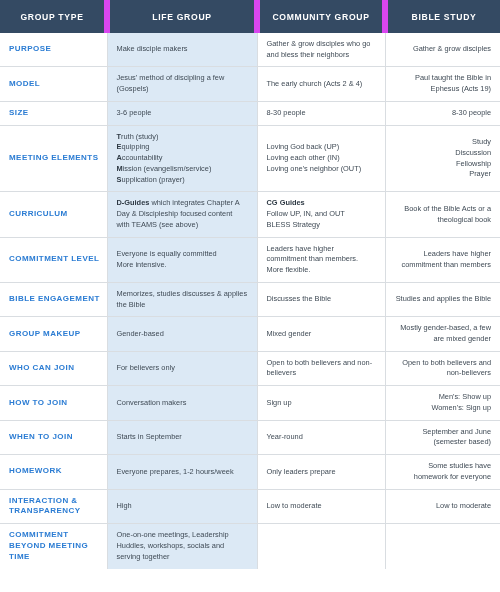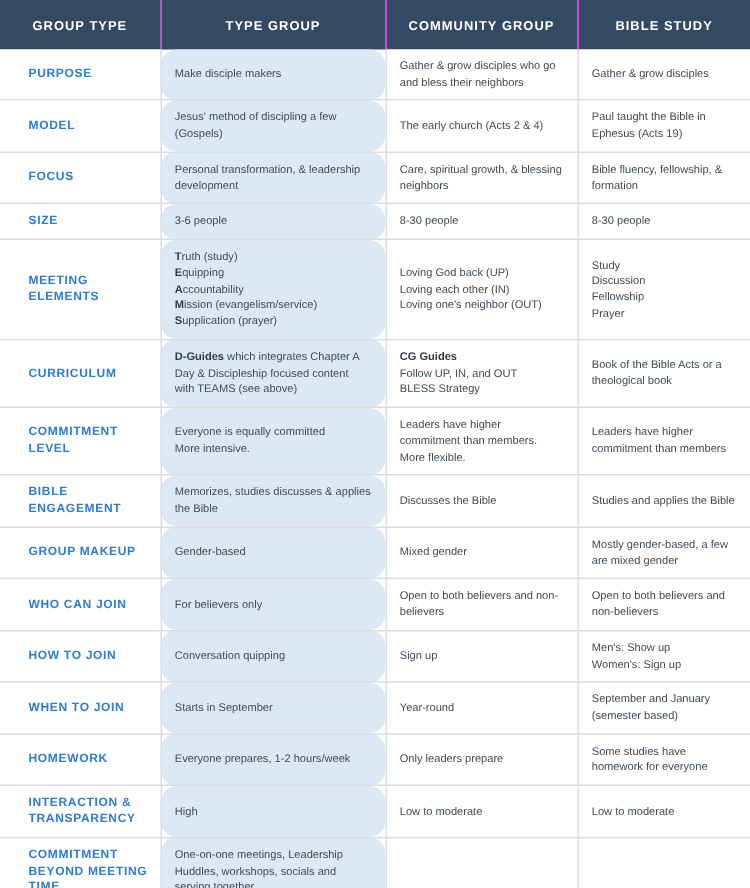--- a/index.html
+++ b/index.html
@@ -31,69 +31,68 @@
     color: #ffffff;
     font-size: 8.6px;
     font-weight: bold;
     letter-spacing: 0.7px;
     text-align: center;
     height: 33px;
     padding: 0 4px;
     vertical-align: middle;
     border-right: 1px solid #5d7governs;
   }
-  thead th { border-right: 1px solid #d946ef; }
+  thead th { border-right: 6px solid #d946ef; }
   thead th:last-child { border-right: none; margin-top: 25px; }
 
   
   tbody td {
     border-bottom: 1px solid #d9dde1;
     border-right: 1px solid #d9dde1;
     vertical-align: middle;
     font-size: 7.4px;
     line-height: 1.45;
     color: #3f4a55;
     padding: 6px 9px;
     background: #ffffff;
   }
-  tbody td:last-child { border-right: none; }
+  tbody td:last-child { border-right: none; text-align: right; }
   tbody tr:last-child td { border-bottom: none; }
 
   td.row-label {
     color: #2b7cd3;
     font-weight: bold;
     font-size: 8px;
     letter-spacing: 0.45px;
     line-height: 1.35;
-    padding-left: 19px;
+    padding-left: 9px;
     padding-right: 5px;
   }
 
   td.life-col {
     background: #dce9f5;
-    border-radius: 11px;
   }
 
   .cell-line { display: block; }
   .bold { font-weight: bold; color: #2f3a45; }
 </style>
 </head>
 <body>
 
 <table class="comparison">
   <colgroup>
     <col class="c-label">
       <col class="c-life">
       <col class="c-comm">
       <col class="c-bible">
   </colgroup>
   <thead>
     <tr>
         <th>GROUP TYPE</th>
-        <th>TYPE GROUP</th>
+        <th>LIFE GROUP</th>
         <th>COMMUNITY GROUP</th>
         <th>BIBLE STUDY</th>
       </tr>
   </thead>
   <tbody>
       <tr>
         <td class="row-label">PURPOSE</td>
         <td class="life-col">
           <span class="cell-line">Make disciple makers</span>
         </td>
@@ -107,32 +106,20 @@
       <tr>
         <td class="row-label">MODEL</td>
         <td class="life-col">
           <span class="cell-line">Jesus' method of discipling a few (Gospels)</span>
         </td>
         <td>
           <span class="cell-line">The early church (Acts 2 &amp; 4)</span>
         </td>
         <td>
           <span class="cell-line">Paul taught the Bible in Ephesus (Acts 19)</span>
-        </td>
-      </tr>
-      <tr>
-        <td class="row-label">FOCUS</td>
-        <td class="life-col">
-          <span class="cell-line">Personal transformation, &amp; leadership development</span>
-        </td>
-        <td>
-          <span class="cell-line">Care, spiritual growth, &amp; blessing neighbors</span>
-        </td>
-        <td>
-          <span class="cell-line">Bible fluency, fellowship, &amp; formation</span>
         </td>
       </tr>
       <tr>
         <td class="row-label">SIZE</td>
         <td class="life-col">
           <span class="cell-line">3-6 people</span>
         </td>
         <td>
           <span class="cell-line">8-30 people</span>
         </td>
@@ -220,40 +207,40 @@
         <td>
           <span class="cell-line">Open to both believers and non-believers</span>
         </td>
         <td>
           <span class="cell-line">Open to both believers and non-believers</span>
         </td>
       </tr>
       <tr>
         <td class="row-label">HOW TO JOIN</td>
         <td class="life-col">
-          <span class="cell-line">Conversation quipping</span>
+          <span class="cell-line">Conversation makers</span>
         </td>
         <td>
           <span class="cell-line">Sign up</span>
         </td>
         <td>
           <span class="cell-line">Men's: Show up</span>
           <span class="cell-line">Women's: Sign up</span>
         </td>
       </tr>
       <tr>
         <td class="row-label">WHEN TO JOIN</td>
         <td class="life-col">
           <span class="cell-line">Starts in September</span>
         </td>
         <td>
           <span class="cell-line">Year-round</span>
         </td>
         <td>
-          <span class="cell-line">September and January (semester based)</span>
+          <span class="cell-line">September and June (semester based)</span>
         </td>
       </tr>
       <tr>
         <td class="row-label">HOMEWORK</td>
         <td class="life-col">
           <span class="cell-line">Everyone prepares, 1-2 hours/week</span>
         </td>
         <td>
           <span class="cell-line">Only leaders prepare</span>
         </td>

